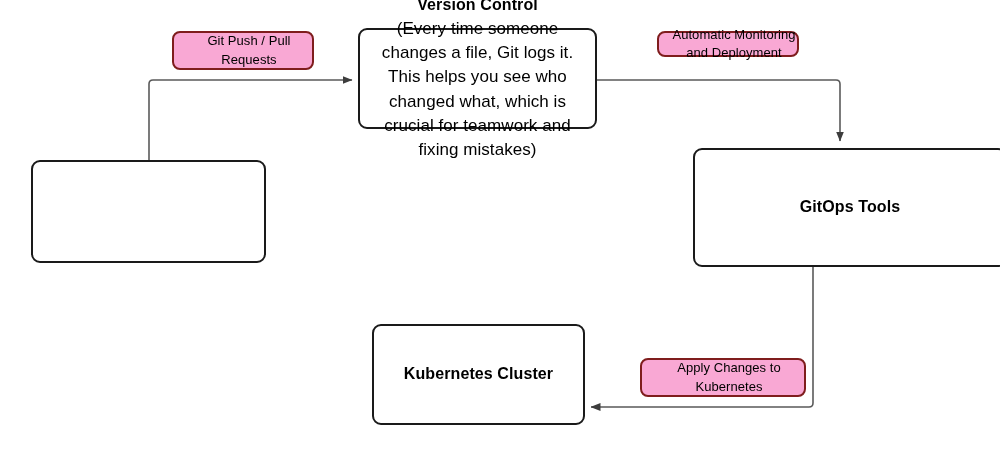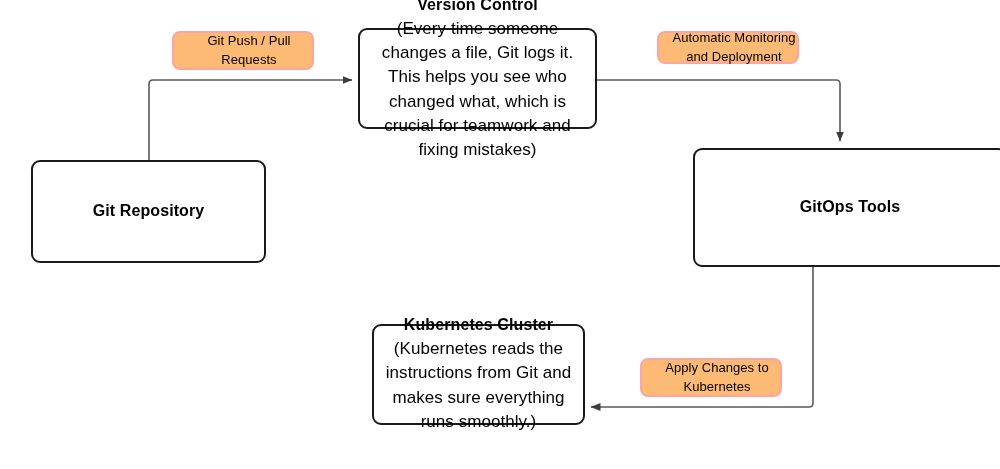--- a/index.html
+++ b/index.html
@@ -46,43 +46,43 @@
   }
   .node .body {
     font-size: 17px;
     line-height: 1.42;
     font-weight: normal;
     letter-spacing: 0.05px;
   }
   .edge-label {
     position: absolute;
     box-sizing: border-box;
-    border: 2px solid #fca5a5;
+    border: 2px solid #7f1d1d;
     border-radius: 8px;
-    background: #fdba74;
+    background: #f9a8d4;
     display: flex;
     align-items: center;
     justify-content: center;
     text-align: center;
     font-size: 13px;
     line-height: 1.4;
     color: #000000;
     letter-spacing: 0.05px;
     white-space: pre-line;
     padding-left: 12px;
   }
   
   #node-git-repository { left: 31px;  top: 160px; width: 235px; height: 103px; }
   #node-version-control { left: 358px; top: 28px;  width: 239px; height: 101px; }
   #node-gitops-tools   { left: 655px; top: 148px; width: 314px; height: 119px; margin-left: 38px; }
   #node-kubernetes-cluster { left: 372px; top: 324px; width: 213px; height: 101px; }
   
   #label-git-push      { left: 172px; top: 31px;  width: 142px; height: 39px; }
-  #label-auto-monitor  { left: 657px; top: 31px;  width: 142px; height: 33px; }
-  #label-apply-changes { left: 640px; top: 358px; width: 142px; height: 39px; }
+  #label-auto-monitor  { left: 657px; top: 31px;  width: 142px; height: 26px; }
+  #label-apply-changes { left: 640px; top: 358px; width: 166px; height: 39px; }
 </style>
 </head>
 <body>
 
 <div id="canvas">
 
   <svg class="edges" viewBox="0 0 1000 469">
     <defs>
       <marker id="arrow-right" markerWidth="10" markerHeight="8" refX="9.5" refY="4" orient="auto" markerUnits="userSpaceOnUse">
         <path d="M0,0 L10,4 L0,8 z" fill="#3d3d3d"></path>
@@ -96,35 +96,33 @@
     </defs>
 
     <path d="M149,160 L149,84 Q149,80 153,80 L352,80" fill="none" stroke="#5a5a5a" stroke-width="1.6" marker-end="url(#arrow-right)"></path>
 
     <path d="M597,80 L836,80 Q840,80 840,84 L840,141" fill="none" stroke="#5a5a5a" stroke-width="1.6" marker-end="url(#arrow-down)"></path>
 
     <path d="M813,267 L813,403 Q813,407 809,407 L591,407" fill="none" stroke="#5a5a5a" stroke-width="1.6" marker-end="url(#arrow-left)"></path>
   </svg>
 
   <div class="node" id="node-git-repository">
-    <div class="title">Git Repository</div>
   </div>
 
   <div class="node" id="node-version-control">
     <div class="title">Version Control</div>
     <div class="body">(Every time someone changes a file, Git logs it. This helps you see who changed what, which is crucial for teamwork and fixing mistakes)</div>
   </div>
 
   <div class="node" id="node-gitops-tools">
     <div class="title">GitOps Tools</div>
   </div>
 
   <div class="node" id="node-kubernetes-cluster">
     <div class="title">Kubernetes Cluster</div>
-    <div class="body">(Kubernetes reads the instructions from Git and makes sure everything runs smoothly.)</div>
   </div>
 
   <div class="edge-label" id="label-git-push">Git Push / Pull
 Requests</div>
 
   <div class="edge-label" id="label-auto-monitor">Automatic Monitoring
 and Deployment</div>
 
   <div class="edge-label" id="label-apply-changes">Apply Changes  to
 Kubernetes</div>

